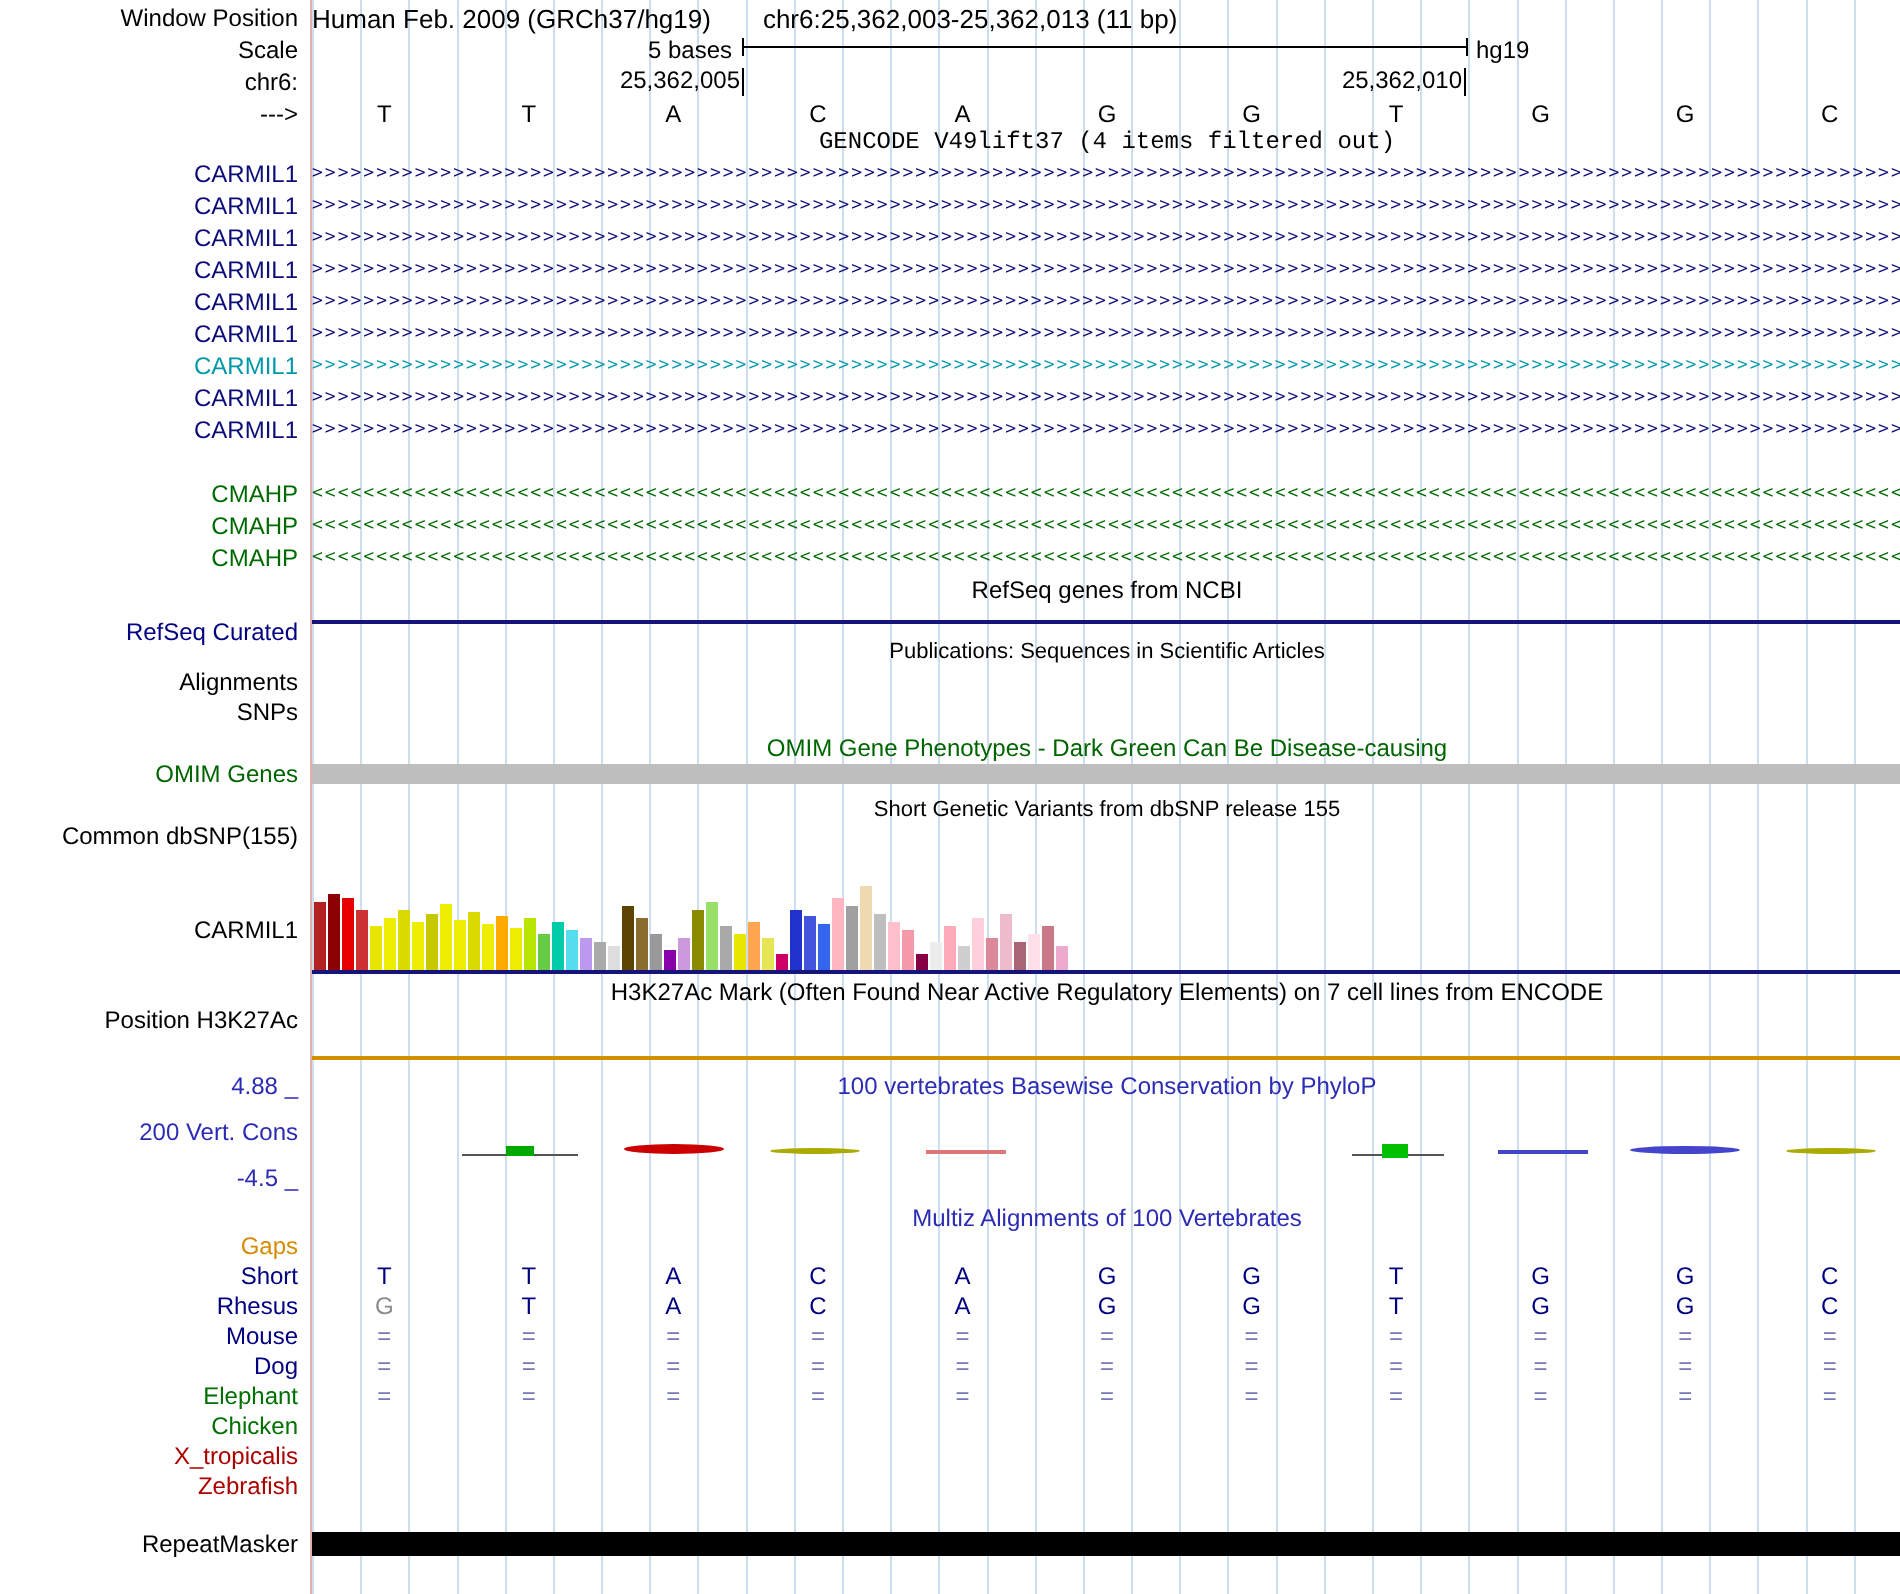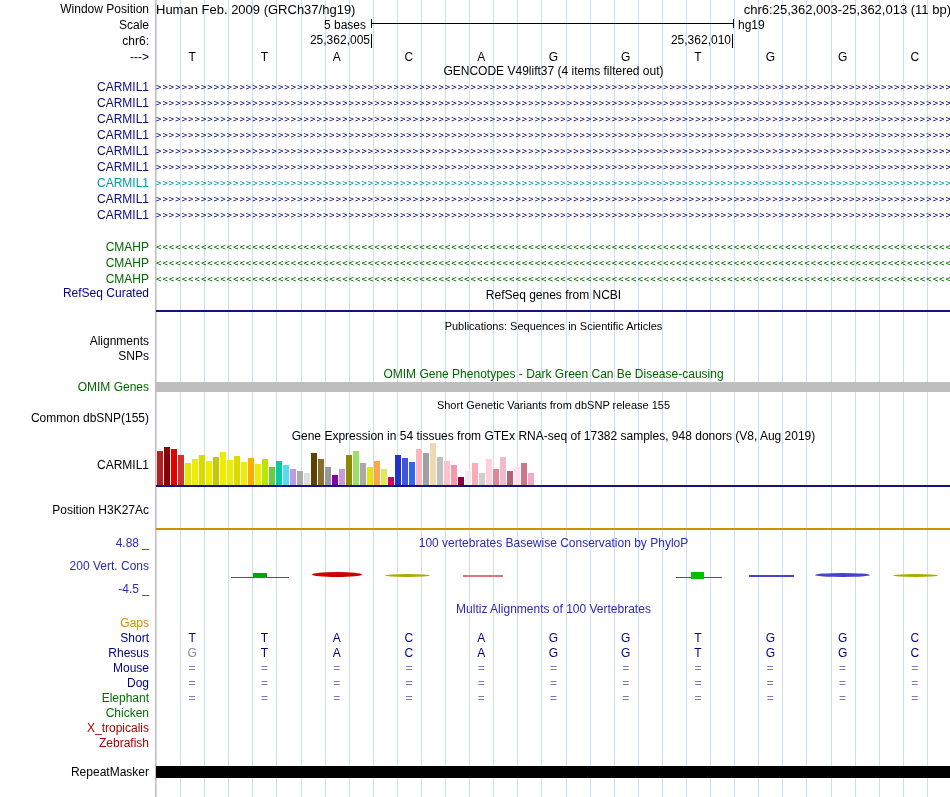--- a/index.html
+++ b/index.html
@@ -13,21 +13,21 @@
   }
   #track-area{
     position:absolute;left:155px;top:0;width:795px;height:100%;
     border-left:1px solid #e3afaf;
     background:repeating-linear-gradient(to right,
       rgba(158,188,222,0.5) 0px, rgba(158,188,222,0.5) 1px,
       transparent 1px, transparent 24.09px);
   }
   #header-title{
     position:absolute;top:2px;left:0;width:100%;
-    display:flex;justify-content:space-between;gap:26px;font-size:13px;line-height:15px;
+    display:flex;justify-content:flex-start;gap:26px;font-size:13px;line-height:15px;
   }
   #scale-value{position:absolute;top:18px;left:0;width:210px;text-align:right;font-size:12px;line-height:14px;}
   #scale-bracket{
     position:absolute;left:215px;top:19px;width:361px;height:9px;
     border-left:1px solid #000;border-right:1px solid #000;
     background:linear-gradient(#000,#000) center/100% 1px no-repeat;
   }
   #assembly-label{position:absolute;top:18px;left:582px;font-size:12px;line-height:14px;}
   .ruler-tick{position:absolute;top:34px;display:flex;justify-content:flex-end;align-items:flex-start;font-size:12px;line-height:13px;}
   #ruler-left{left:0;width:216px;}
@@ -49,21 +49,21 @@
   .multiz-cell{position:absolute;transform:translateX(-50%);font-size:12px;}
 </style>
 </head>
 <body>
 
 <div id="label-col">
     <div class="left-label" style="top: 2px; color: rgb(0, 0, 0);">Window Position</div>
     <div class="left-label" style="top: 18px; color: rgb(0, 0, 0);">Scale</div>
     <div class="left-label" style="top: 34px; color: rgb(0, 0, 0);">chr6:</div>
     <div class="left-label" style="top: 50px; color: rgb(0, 0, 0);">---&gt;</div>
-    <div class="left-label" style="top: 286px; color: rgb(0, 0, 128); text-align: center;">RefSeq Curated</div>
+    <div class="left-label" style="top: 309px; color: rgb(0, 0, 128); text-align: center;">RefSeq Curated</div>
     <div class="left-label" style="top: 334px; color: rgb(0, 0, 0);">Alignments</div>
     <div class="left-label" style="top: 349px; color: rgb(0, 0, 0);">SNPs</div>
     <div class="left-label" style="top: 380px; color: rgb(0, 100, 0);">OMIM Genes</div>
     <div class="left-label" style="top: 411px; color: rgb(0, 0, 0);">Common dbSNP(155)</div>
     <div class="left-label" style="top: 458px; color: rgb(0, 0, 0);">CARMIL1</div>
     <div class="left-label" style="top: 503px; color: rgb(0, 0, 0);">Position H3K27Ac</div>
     <div class="left-label" style="top: 536px; color: rgb(43, 43, 180);">4.88 _</div>
     <div class="left-label" style="top: 559px; color: rgb(43, 43, 180);">200 Vert. Cons</div>
     <div class="left-label" style="top: 582px; color: rgb(43, 43, 180);">-4.5 _</div>
     <div class="left-label" style="top: 765px; color: rgb(0, 0, 0);">RepeatMasker</div>
@@ -170,26 +170,26 @@
       <div class="pmark" style="left: 97px; top: 13px; width: 14px; height: 5px; background: rgb(0, 168, 0);"></div>
       <div class="pmark" style="left: 156px; top: 12px; width: 50px; height: 5px; background: rgb(204, 0, 0); border-radius: 50%;"></div>
       <div class="pmark" style="left: 229px; top: 14px; width: 45px; height: 3px; background: rgb(170, 170, 0); border-radius: 50%;"></div>
       <div class="pmark" style="left: 307px; top: 15px; width: 40px; height: 2px; background: rgb(221, 119, 119);"></div>
       <div class="pmark" style="left: 520px; top: 17px; width: 46px; height: 1px; background: rgb(85, 85, 85);"></div>
       <div class="pmark" style="left: 535px; top: 12px; width: 13px; height: 7px; background: rgb(0, 192, 0);"></div>
       <div class="pmark" style="left: 593px; top: 15px; width: 45px; height: 2px; background: rgb(68, 68, 204);"></div>
       <div class="pmark" style="left: 659px; top: 13px; width: 55px; height: 4px; background: rgb(68, 68, 204); border-radius: 50%;"></div>
       <div class="pmark" style="left: 737px; top: 14px; width: 45px; height: 3px; background: rgb(170, 170, 0); border-radius: 50%;"></div>
     </div>
-<div class="center-title" style="top: 64px; color: rgb(0, 0, 0); font-size: 12px;">GENCODE V49lift37 (4 items filtered out)</div>
+<div class="center-title" style="top: 64px; color: rgb(0, 0, 0); font-size: 12px; font-family: Liberation Mono, monospace;">GENCODE V49lift37 (4 items filtered out)</div>
     <div class="center-title" style="top: 288px; color: rgb(0, 0, 0); font-size: 12px;">RefSeq genes from NCBI</div>
     <div class="center-title" style="top: 319px; color: rgb(0, 0, 0); font-size: 11px;">Publications: Sequences in Scientific Articles</div>
     <div class="center-title" style="top: 367px; color: rgb(0, 100, 0); font-size: 12px;">OMIM Gene Phenotypes - Dark Green Can Be Disease-causing</div>
     <div class="center-title" style="top: 398px; color: rgb(0, 0, 0); font-size: 11px;">Short Genetic Variants from dbSNP release 155</div>
-    <div class="center-title" style="top: 429px; color: rgb(0, 0, 0); font-size: 12px;">Gene Expression in 54 tissues from GTEx RNA-seq of 17382 samples, 948 donors (V8, Aug 2019)</div>
+    <div class="center-title" style="top: 489px; color: rgb(0, 0, 0); font-size: 12px;">H3K27Ac Mark (Often Found Near Active Regulatory Elements) on 7 cell lines from ENCODE</div>
     <div class="center-title" style="top: 536px; color: rgb(43, 43, 180); font-size: 12px;">100 vertebrates Basewise Conservation by PhyloP</div>
     <div class="center-title" style="top: 602px; color: rgb(43, 43, 180); font-size: 12px;">Multiz Alignments of 100 Vertebrates</div>
     <div class="gene-row" style="top: 79px; color: rgb(12, 12, 120);">&gt;&gt;&gt;&gt;&gt;&gt;&gt;&gt;&gt;&gt;&gt;&gt;&gt;&gt;&gt;&gt;&gt;&gt;&gt;&gt;&gt;&gt;&gt;&gt;&gt;&gt;&gt;&gt;&gt;&gt;&gt;&gt;&gt;&gt;&gt;&gt;&gt;&gt;&gt;&gt;&gt;&gt;&gt;&gt;&gt;&gt;&gt;&gt;&gt;&gt;&gt;&gt;&gt;&gt;&gt;&gt;&gt;&gt;&gt;&gt;&gt;&gt;&gt;&gt;&gt;&gt;&gt;&gt;&gt;&gt;&gt;&gt;&gt;&gt;&gt;&gt;&gt;&gt;&gt;&gt;&gt;&gt;&gt;&gt;&gt;&gt;&gt;&gt;&gt;&gt;&gt;&gt;&gt;&gt;&gt;&gt;&gt;&gt;&gt;&gt;&gt;&gt;&gt;&gt;&gt;&gt;&gt;&gt;&gt;&gt;&gt;&gt;&gt;&gt;&gt;&gt;&gt;&gt;&gt;&gt;&gt;&gt;&gt;&gt;&gt;&gt;&gt;&gt;&gt;&gt;&gt;&gt;&gt;&gt;&gt;&gt;&gt;&gt;&gt;&gt;&gt;&gt;&gt;&gt;&gt;&gt;&gt;&gt;&gt;&gt;&gt;&gt;&gt;&gt;&gt;&gt;&gt;&gt;&gt;&gt;&gt;&gt;&gt;&gt;&gt;&gt;&gt;&gt;&gt;&gt;&gt;&gt;&gt;&gt;&gt;&gt;&gt;&gt;&gt;&gt;&gt;&gt;&gt;&gt;&gt;&gt;&gt;&gt;&gt;&gt;&gt;&gt;&gt;&gt;&gt;&gt;&gt;&gt;&gt;&gt;&gt;&gt;&gt;&gt;&gt;&gt;&gt;&gt;&gt;&gt;&gt;&gt;&gt;&gt;&gt;&gt;&gt;&gt;&gt;&gt;&gt;&gt;&gt;&gt;&gt;&gt;&gt;&gt;&gt;&gt;&gt;&gt;&gt;&gt;&gt;&gt;&gt;&gt;&gt;&gt;&gt;&gt;&gt;&gt;&gt;&gt;&gt;&gt;&gt;&gt;&gt;&gt;&gt;&gt;&gt;&gt;&gt;&gt;&gt;&gt;&gt;&gt;&gt;&gt;&gt;&gt;&gt;&gt;&gt;&gt;&gt;&gt;&gt;&gt;&gt;&gt;&gt;&gt;&gt;&gt;&gt;&gt;&gt;&gt;&gt;&gt;&gt;&gt;&gt;&gt;&gt;&gt;&gt;&gt;&gt;&gt;&gt;&gt;&gt;&gt;</div>
     <div class="gene-row" style="top: 95px; color: rgb(12, 12, 120);">&gt;&gt;&gt;&gt;&gt;&gt;&gt;&gt;&gt;&gt;&gt;&gt;&gt;&gt;&gt;&gt;&gt;&gt;&gt;&gt;&gt;&gt;&gt;&gt;&gt;&gt;&gt;&gt;&gt;&gt;&gt;&gt;&gt;&gt;&gt;&gt;&gt;&gt;&gt;&gt;&gt;&gt;&gt;&gt;&gt;&gt;&gt;&gt;&gt;&gt;&gt;&gt;&gt;&gt;&gt;&gt;&gt;&gt;&gt;&gt;&gt;&gt;&gt;&gt;&gt;&gt;&gt;&gt;&gt;&gt;&gt;&gt;&gt;&gt;&gt;&gt;&gt;&gt;&gt;&gt;&gt;&gt;&gt;&gt;&gt;&gt;&gt;&gt;&gt;&gt;&gt;&gt;&gt;&gt;&gt;&gt;&gt;&gt;&gt;&gt;&gt;&gt;&gt;&gt;&gt;&gt;&gt;&gt;&gt;&gt;&gt;&gt;&gt;&gt;&gt;&gt;&gt;&gt;&gt;&gt;&gt;&gt;&gt;&gt;&gt;&gt;&gt;&gt;&gt;&gt;&gt;&gt;&gt;&gt;&gt;&gt;&gt;&gt;&gt;&gt;&gt;&gt;&gt;&gt;&gt;&gt;&gt;&gt;&gt;&gt;&gt;&gt;&gt;&gt;&gt;&gt;&gt;&gt;&gt;&gt;&gt;&gt;&gt;&gt;&gt;&gt;&gt;&gt;&gt;&gt;&gt;&gt;&gt;&gt;&gt;&gt;&gt;&gt;&gt;&gt;&gt;&gt;&gt;&gt;&gt;&gt;&gt;&gt;&gt;&gt;&gt;&gt;&gt;&gt;&gt;&gt;&gt;&gt;&gt;&gt;&gt;&gt;&gt;&gt;&gt;&gt;&gt;&gt;&gt;&gt;&gt;&gt;&gt;&gt;&gt;&gt;&gt;&gt;&gt;&gt;&gt;&gt;&gt;&gt;&gt;&gt;&gt;&gt;&gt;&gt;&gt;&gt;&gt;&gt;&gt;&gt;&gt;&gt;&gt;&gt;&gt;&gt;&gt;&gt;&gt;&gt;&gt;&gt;&gt;&gt;&gt;&gt;&gt;&gt;&gt;&gt;&gt;&gt;&gt;&gt;&gt;&gt;&gt;&gt;&gt;&gt;&gt;&gt;&gt;&gt;&gt;&gt;&gt;&gt;&gt;&gt;&gt;&gt;&gt;&gt;&gt;&gt;&gt;&gt;&gt;&gt;&gt;&gt;&gt;&gt;&gt;&gt;&gt;&gt;&gt;&gt;&gt;&gt;&gt;&gt;</div>
     <div class="gene-row" style="top: 111px; color: rgb(12, 12, 120);">&gt;&gt;&gt;&gt;&gt;&gt;&gt;&gt;&gt;&gt;&gt;&gt;&gt;&gt;&gt;&gt;&gt;&gt;&gt;&gt;&gt;&gt;&gt;&gt;&gt;&gt;&gt;&gt;&gt;&gt;&gt;&gt;&gt;&gt;&gt;&gt;&gt;&gt;&gt;&gt;&gt;&gt;&gt;&gt;&gt;&gt;&gt;&gt;&gt;&gt;&gt;&gt;&gt;&gt;&gt;&gt;&gt;&gt;&gt;&gt;&gt;&gt;&gt;&gt;&gt;&gt;&gt;&gt;&gt;&gt;&gt;&gt;&gt;&gt;&gt;&gt;&gt;&gt;&gt;&gt;&gt;&gt;&gt;&gt;&gt;&gt;&gt;&gt;&gt;&gt;&gt;&gt;&gt;&gt;&gt;&gt;&gt;&gt;&gt;&gt;&gt;&gt;&gt;&gt;&gt;&gt;&gt;&gt;&gt;&gt;&gt;&gt;&gt;&gt;&gt;&gt;&gt;&gt;&gt;&gt;&gt;&gt;&gt;&gt;&gt;&gt;&gt;&gt;&gt;&gt;&gt;&gt;&gt;&gt;&gt;&gt;&gt;&gt;&gt;&gt;&gt;&gt;&gt;&gt;&gt;&gt;&gt;&gt;&gt;&gt;&gt;&gt;&gt;&gt;&gt;&gt;&gt;&gt;&gt;&gt;&gt;&gt;&gt;&gt;&gt;&gt;&gt;&gt;&gt;&gt;&gt;&gt;&gt;&gt;&gt;&gt;&gt;&gt;&gt;&gt;&gt;&gt;&gt;&gt;&gt;&gt;&gt;&gt;&gt;&gt;&gt;&gt;&gt;&gt;&gt;&gt;&gt;&gt;&gt;&gt;&gt;&gt;&gt;&gt;&gt;&gt;&gt;&gt;&gt;&gt;&gt;&gt;&gt;&gt;&gt;&gt;&gt;&gt;&gt;&gt;&gt;&gt;&gt;&gt;&gt;&gt;&gt;&gt;&gt;&gt;&gt;&gt;&gt;&gt;&gt;&gt;&gt;&gt;&gt;&gt;&gt;&gt;&gt;&gt;&gt;&gt;&gt;&gt;&gt;&gt;&gt;&gt;&gt;&gt;&gt;&gt;&gt;&gt;&gt;&gt;&gt;&gt;&gt;&gt;&gt;&gt;&gt;&gt;&gt;&gt;&gt;&gt;&gt;&gt;&gt;&gt;&gt;&gt;&gt;&gt;&gt;&gt;&gt;&gt;&gt;&gt;&gt;&gt;&gt;&gt;&gt;&gt;&gt;&gt;&gt;&gt;&gt;&gt;&gt;&gt;</div>
     <div class="gene-row" style="top: 127px; color: rgb(12, 12, 120);">&gt;&gt;&gt;&gt;&gt;&gt;&gt;&gt;&gt;&gt;&gt;&gt;&gt;&gt;&gt;&gt;&gt;&gt;&gt;&gt;&gt;&gt;&gt;&gt;&gt;&gt;&gt;&gt;&gt;&gt;&gt;&gt;&gt;&gt;&gt;&gt;&gt;&gt;&gt;&gt;&gt;&gt;&gt;&gt;&gt;&gt;&gt;&gt;&gt;&gt;&gt;&gt;&gt;&gt;&gt;&gt;&gt;&gt;&gt;&gt;&gt;&gt;&gt;&gt;&gt;&gt;&gt;&gt;&gt;&gt;&gt;&gt;&gt;&gt;&gt;&gt;&gt;&gt;&gt;&gt;&gt;&gt;&gt;&gt;&gt;&gt;&gt;&gt;&gt;&gt;&gt;&gt;&gt;&gt;&gt;&gt;&gt;&gt;&gt;&gt;&gt;&gt;&gt;&gt;&gt;&gt;&gt;&gt;&gt;&gt;&gt;&gt;&gt;&gt;&gt;&gt;&gt;&gt;&gt;&gt;&gt;&gt;&gt;&gt;&gt;&gt;&gt;&gt;&gt;&gt;&gt;&gt;&gt;&gt;&gt;&gt;&gt;&gt;&gt;&gt;&gt;&gt;&gt;&gt;&gt;&gt;&gt;&gt;&gt;&gt;&gt;&gt;&gt;&gt;&gt;&gt;&gt;&gt;&gt;&gt;&gt;&gt;&gt;&gt;&gt;&gt;&gt;&gt;&gt;&gt;&gt;&gt;&gt;&gt;&gt;&gt;&gt;&gt;&gt;&gt;&gt;&gt;&gt;&gt;&gt;&gt;&gt;&gt;&gt;&gt;&gt;&gt;&gt;&gt;&gt;&gt;&gt;&gt;&gt;&gt;&gt;&gt;&gt;&gt;&gt;&gt;&gt;&gt;&gt;&gt;&gt;&gt;&gt;&gt;&gt;&gt;&gt;&gt;&gt;&gt;&gt;&gt;&gt;&gt;&gt;&gt;&gt;&gt;&gt;&gt;&gt;&gt;&gt;&gt;&gt;&gt;&gt;&gt;&gt;&gt;&gt;&gt;&gt;&gt;&gt;&gt;&gt;&gt;&gt;&gt;&gt;&gt;&gt;&gt;&gt;&gt;&gt;&gt;&gt;&gt;&gt;&gt;&gt;&gt;&gt;&gt;&gt;&gt;&gt;&gt;&gt;&gt;&gt;&gt;&gt;&gt;&gt;&gt;&gt;&gt;&gt;&gt;&gt;&gt;&gt;&gt;&gt;&gt;&gt;&gt;&gt;&gt;&gt;&gt;&gt;&gt;&gt;&gt;&gt;&gt;</div>
     <div class="gene-row" style="top: 143px; color: rgb(12, 12, 120);">&gt;&gt;&gt;&gt;&gt;&gt;&gt;&gt;&gt;&gt;&gt;&gt;&gt;&gt;&gt;&gt;&gt;&gt;&gt;&gt;&gt;&gt;&gt;&gt;&gt;&gt;&gt;&gt;&gt;&gt;&gt;&gt;&gt;&gt;&gt;&gt;&gt;&gt;&gt;&gt;&gt;&gt;&gt;&gt;&gt;&gt;&gt;&gt;&gt;&gt;&gt;&gt;&gt;&gt;&gt;&gt;&gt;&gt;&gt;&gt;&gt;&gt;&gt;&gt;&gt;&gt;&gt;&gt;&gt;&gt;&gt;&gt;&gt;&gt;&gt;&gt;&gt;&gt;&gt;&gt;&gt;&gt;&gt;&gt;&gt;&gt;&gt;&gt;&gt;&gt;&gt;&gt;&gt;&gt;&gt;&gt;&gt;&gt;&gt;&gt;&gt;&gt;&gt;&gt;&gt;&gt;&gt;&gt;&gt;&gt;&gt;&gt;&gt;&gt;&gt;&gt;&gt;&gt;&gt;&gt;&gt;&gt;&gt;&gt;&gt;&gt;&gt;&gt;&gt;&gt;&gt;&gt;&gt;&gt;&gt;&gt;&gt;&gt;&gt;&gt;&gt;&gt;&gt;&gt;&gt;&gt;&gt;&gt;&gt;&gt;&gt;&gt;&gt;&gt;&gt;&gt;&gt;&gt;&gt;&gt;&gt;&gt;&gt;&gt;&gt;&gt;&gt;&gt;&gt;&gt;&gt;&gt;&gt;&gt;&gt;&gt;&gt;&gt;&gt;&gt;&gt;&gt;&gt;&gt;&gt;&gt;&gt;&gt;&gt;&gt;&gt;&gt;&gt;&gt;&gt;&gt;&gt;&gt;&gt;&gt;&gt;&gt;&gt;&gt;&gt;&gt;&gt;&gt;&gt;&gt;&gt;&gt;&gt;&gt;&gt;&gt;&gt;&gt;&gt;&gt;&gt;&gt;&gt;&gt;&gt;&gt;&gt;&gt;&gt;&gt;&gt;&gt;&gt;&gt;&gt;&gt;&gt;&gt;&gt;&gt;&gt;&gt;&gt;&gt;&gt;&gt;&gt;&gt;&gt;&gt;&gt;&gt;&gt;&gt;&gt;&gt;&gt;&gt;&gt;&gt;&gt;&gt;&gt;&gt;&gt;&gt;&gt;&gt;&gt;&gt;&gt;&gt;&gt;&gt;&gt;&gt;&gt;&gt;&gt;&gt;&gt;&gt;&gt;&gt;&gt;&gt;&gt;&gt;&gt;&gt;&gt;&gt;&gt;&gt;&gt;&gt;&gt;&gt;&gt;&gt;</div>
     <div class="gene-row" style="top: 159px; color: rgb(12, 12, 120);">&gt;&gt;&gt;&gt;&gt;&gt;&gt;&gt;&gt;&gt;&gt;&gt;&gt;&gt;&gt;&gt;&gt;&gt;&gt;&gt;&gt;&gt;&gt;&gt;&gt;&gt;&gt;&gt;&gt;&gt;&gt;&gt;&gt;&gt;&gt;&gt;&gt;&gt;&gt;&gt;&gt;&gt;&gt;&gt;&gt;&gt;&gt;&gt;&gt;&gt;&gt;&gt;&gt;&gt;&gt;&gt;&gt;&gt;&gt;&gt;&gt;&gt;&gt;&gt;&gt;&gt;&gt;&gt;&gt;&gt;&gt;&gt;&gt;&gt;&gt;&gt;&gt;&gt;&gt;&gt;&gt;&gt;&gt;&gt;&gt;&gt;&gt;&gt;&gt;&gt;&gt;&gt;&gt;&gt;&gt;&gt;&gt;&gt;&gt;&gt;&gt;&gt;&gt;&gt;&gt;&gt;&gt;&gt;&gt;&gt;&gt;&gt;&gt;&gt;&gt;&gt;&gt;&gt;&gt;&gt;&gt;&gt;&gt;&gt;&gt;&gt;&gt;&gt;&gt;&gt;&gt;&gt;&gt;&gt;&gt;&gt;&gt;&gt;&gt;&gt;&gt;&gt;&gt;&gt;&gt;&gt;&gt;&gt;&gt;&gt;&gt;&gt;&gt;&gt;&gt;&gt;&gt;&gt;&gt;&gt;&gt;&gt;&gt;&gt;&gt;&gt;&gt;&gt;&gt;&gt;&gt;&gt;&gt;&gt;&gt;&gt;&gt;&gt;&gt;&gt;&gt;&gt;&gt;&gt;&gt;&gt;&gt;&gt;&gt;&gt;&gt;&gt;&gt;&gt;&gt;&gt;&gt;&gt;&gt;&gt;&gt;&gt;&gt;&gt;&gt;&gt;&gt;&gt;&gt;&gt;&gt;&gt;&gt;&gt;&gt;&gt;&gt;&gt;&gt;&gt;&gt;&gt;&gt;&gt;&gt;&gt;&gt;&gt;&gt;&gt;&gt;&gt;&gt;&gt;&gt;&gt;&gt;&gt;&gt;&gt;&gt;&gt;&gt;&gt;&gt;&gt;&gt;&gt;&gt;&gt;&gt;&gt;&gt;&gt;&gt;&gt;&gt;&gt;&gt;&gt;&gt;&gt;&gt;&gt;&gt;&gt;&gt;&gt;&gt;&gt;&gt;&gt;&gt;&gt;&gt;&gt;&gt;&gt;&gt;&gt;&gt;&gt;&gt;&gt;&gt;&gt;&gt;&gt;&gt;&gt;&gt;&gt;&gt;&gt;&gt;&gt;&gt;&gt;&gt;&gt;</div>
     <div class="gene-row" style="top: 175px; color: rgb(0, 153, 170);">&gt;&gt;&gt;&gt;&gt;&gt;&gt;&gt;&gt;&gt;&gt;&gt;&gt;&gt;&gt;&gt;&gt;&gt;&gt;&gt;&gt;&gt;&gt;&gt;&gt;&gt;&gt;&gt;&gt;&gt;&gt;&gt;&gt;&gt;&gt;&gt;&gt;&gt;&gt;&gt;&gt;&gt;&gt;&gt;&gt;&gt;&gt;&gt;&gt;&gt;&gt;&gt;&gt;&gt;&gt;&gt;&gt;&gt;&gt;&gt;&gt;&gt;&gt;&gt;&gt;&gt;&gt;&gt;&gt;&gt;&gt;&gt;&gt;&gt;&gt;&gt;&gt;&gt;&gt;&gt;&gt;&gt;&gt;&gt;&gt;&gt;&gt;&gt;&gt;&gt;&gt;&gt;&gt;&gt;&gt;&gt;&gt;&gt;&gt;&gt;&gt;&gt;&gt;&gt;&gt;&gt;&gt;&gt;&gt;&gt;&gt;&gt;&gt;&gt;&gt;&gt;&gt;&gt;&gt;&gt;&gt;&gt;&gt;&gt;&gt;&gt;&gt;&gt;&gt;&gt;&gt;&gt;&gt;&gt;&gt;&gt;&gt;&gt;&gt;&gt;&gt;&gt;&gt;&gt;&gt;&gt;&gt;&gt;&gt;&gt;&gt;&gt;&gt;&gt;&gt;&gt;&gt;&gt;&gt;&gt;&gt;&gt;&gt;&gt;&gt;&gt;&gt;&gt;&gt;&gt;&gt;&gt;&gt;&gt;&gt;&gt;&gt;&gt;&gt;&gt;&gt;&gt;&gt;&gt;&gt;&gt;&gt;&gt;&gt;&gt;&gt;&gt;&gt;&gt;&gt;&gt;&gt;&gt;&gt;&gt;&gt;&gt;&gt;&gt;&gt;&gt;&gt;&gt;&gt;&gt;&gt;&gt;&gt;&gt;&gt;&gt;&gt;&gt;&gt;&gt;&gt;&gt;&gt;&gt;&gt;&gt;&gt;&gt;&gt;&gt;&gt;&gt;&gt;&gt;&gt;&gt;&gt;&gt;&gt;&gt;&gt;&gt;&gt;&gt;&gt;&gt;&gt;&gt;&gt;&gt;&gt;&gt;&gt;&gt;&gt;&gt;&gt;&gt;&gt;&gt;&gt;&gt;&gt;&gt;&gt;&gt;&gt;&gt;&gt;&gt;&gt;&gt;&gt;&gt;&gt;&gt;&gt;&gt;&gt;&gt;&gt;&gt;&gt;&gt;&gt;&gt;&gt;&gt;&gt;&gt;&gt;&gt;&gt;&gt;&gt;&gt;&gt;&gt;&gt;&gt;</div>
     <div class="gene-row" style="top: 191px; color: rgb(12, 12, 120);">&gt;&gt;&gt;&gt;&gt;&gt;&gt;&gt;&gt;&gt;&gt;&gt;&gt;&gt;&gt;&gt;&gt;&gt;&gt;&gt;&gt;&gt;&gt;&gt;&gt;&gt;&gt;&gt;&gt;&gt;&gt;&gt;&gt;&gt;&gt;&gt;&gt;&gt;&gt;&gt;&gt;&gt;&gt;&gt;&gt;&gt;&gt;&gt;&gt;&gt;&gt;&gt;&gt;&gt;&gt;&gt;&gt;&gt;&gt;&gt;&gt;&gt;&gt;&gt;&gt;&gt;&gt;&gt;&gt;&gt;&gt;&gt;&gt;&gt;&gt;&gt;&gt;&gt;&gt;&gt;&gt;&gt;&gt;&gt;&gt;&gt;&gt;&gt;&gt;&gt;&gt;&gt;&gt;&gt;&gt;&gt;&gt;&gt;&gt;&gt;&gt;&gt;&gt;&gt;&gt;&gt;&gt;&gt;&gt;&gt;&gt;&gt;&gt;&gt;&gt;&gt;&gt;&gt;&gt;&gt;&gt;&gt;&gt;&gt;&gt;&gt;&gt;&gt;&gt;&gt;&gt;&gt;&gt;&gt;&gt;&gt;&gt;&gt;&gt;&gt;&gt;&gt;&gt;&gt;&gt;&gt;&gt;&gt;&gt;&gt;&gt;&gt;&gt;&gt;&gt;&gt;&gt;&gt;&gt;&gt;&gt;&gt;&gt;&gt;&gt;&gt;&gt;&gt;&gt;&gt;&gt;&gt;&gt;&gt;&gt;&gt;&gt;&gt;&gt;&gt;&gt;&gt;&gt;&gt;&gt;&gt;&gt;&gt;&gt;&gt;&gt;&gt;&gt;&gt;&gt;&gt;&gt;&gt;&gt;&gt;&gt;&gt;&gt;&gt;&gt;&gt;&gt;&gt;&gt;&gt;&gt;&gt;&gt;&gt;&gt;&gt;&gt;&gt;&gt;&gt;&gt;&gt;&gt;&gt;&gt;&gt;&gt;&gt;&gt;&gt;&gt;&gt;&gt;&gt;&gt;&gt;&gt;&gt;&gt;&gt;&gt;&gt;&gt;&gt;&gt;&gt;&gt;&gt;&gt;&gt;&gt;&gt;&gt;&gt;&gt;&gt;&gt;&gt;&gt;&gt;&gt;&gt;&gt;&gt;&gt;&gt;&gt;&gt;&gt;&gt;&gt;&gt;&gt;&gt;&gt;&gt;&gt;&gt;&gt;&gt;&gt;&gt;&gt;&gt;&gt;&gt;&gt;&gt;&gt;&gt;&gt;&gt;&gt;&gt;&gt;&gt;&gt;&gt;&gt;&gt;</div>

